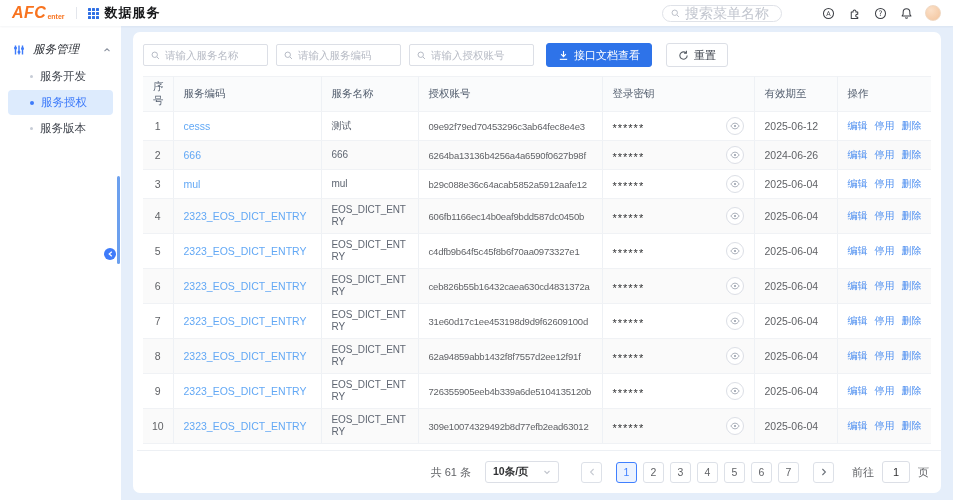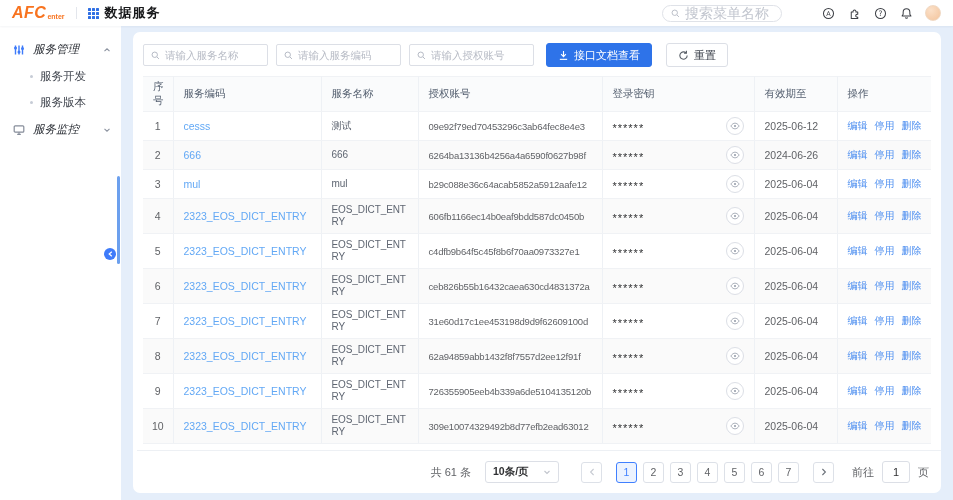--- a/index.html
+++ b/index.html
@@ -182,39 +182,29 @@
           <svg width="8" height="8" viewBox="0 0 8 8">
               <path d="M1.5 5.2L4 2.8l2.5 2.4" fill="none" stroke="#8c93a0" stroke-width="1.1"></path>
             </svg>
         </span>
       </div>
       <div id="side-children-0">
           <div class="side-child">
     <span class="dot"></span>
     <span class="c-label">服务开发</span>
   </div>
+          <div class="side-child active">
+    <span class="dot"></span>
+    <span class="c-label">服务授权</span>
+  </div>
           <div class="side-child">
     <span class="dot"></span>
     <span class="c-label">服务版本</span>
   </div>
         </div>
-      <div class="side-group">
-        <span class="g-icon">
-          <svg width="12" height="12" viewBox="0 0 12 12">
-              <rect x="1.2" y="1.8" width="9.6" height="6.4" rx="1" fill="none" stroke="#858c99" stroke-width="1.2"></rect>
-              <path d="M4.2 10.4h3.6M6 8.2v2.2" stroke="#858c99" stroke-width="1.2"></path>
-            </svg>
-        </span>
-        <span class="g-label">服务监控</span>
-        <span class="chev">
-          <svg width="8" height="8" viewBox="0 0 8 8">
-              <path d="M1.5 2.8L4 5.2l2.5-2.4" fill="none" stroke="#8c93a0" stroke-width="1.1"></path>
-            </svg>
-        </span>
-      </div>
       <div class="side-scroll-thumb"></div>
       <button class="collapse-btn">
         <svg width="5" height="6" viewBox="0 0 5 6">
             <path d="M3.8 0.8L1.2 3l2.6 2.2" fill="none" stroke="#fff" stroke-width="1.2"></path>
           </svg>
       </button>
     </aside>
 
     <main class="main">
       <div class="card">

